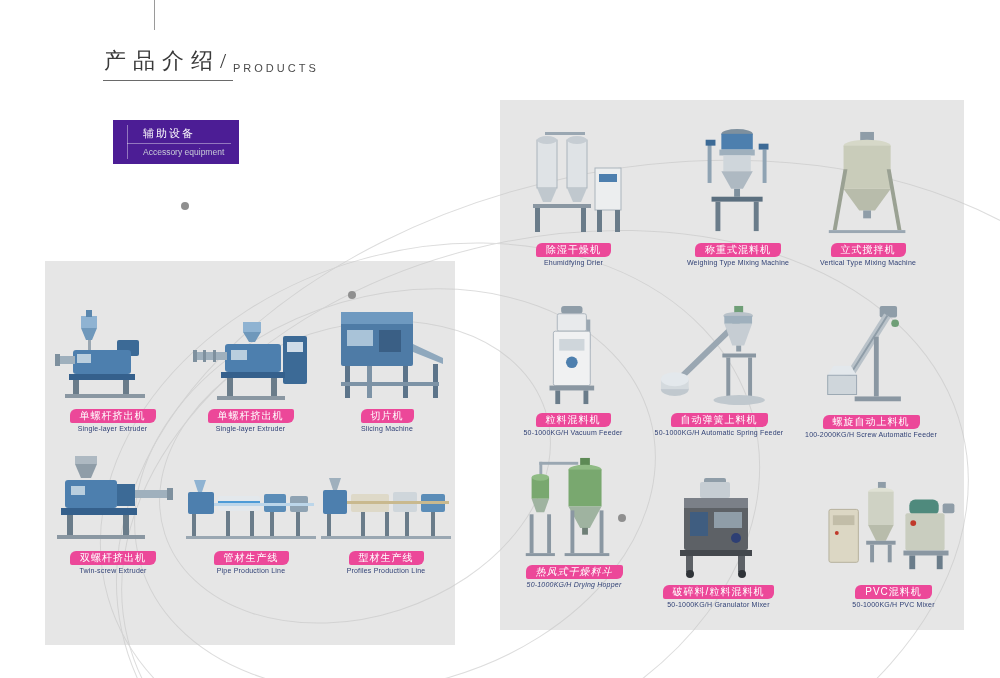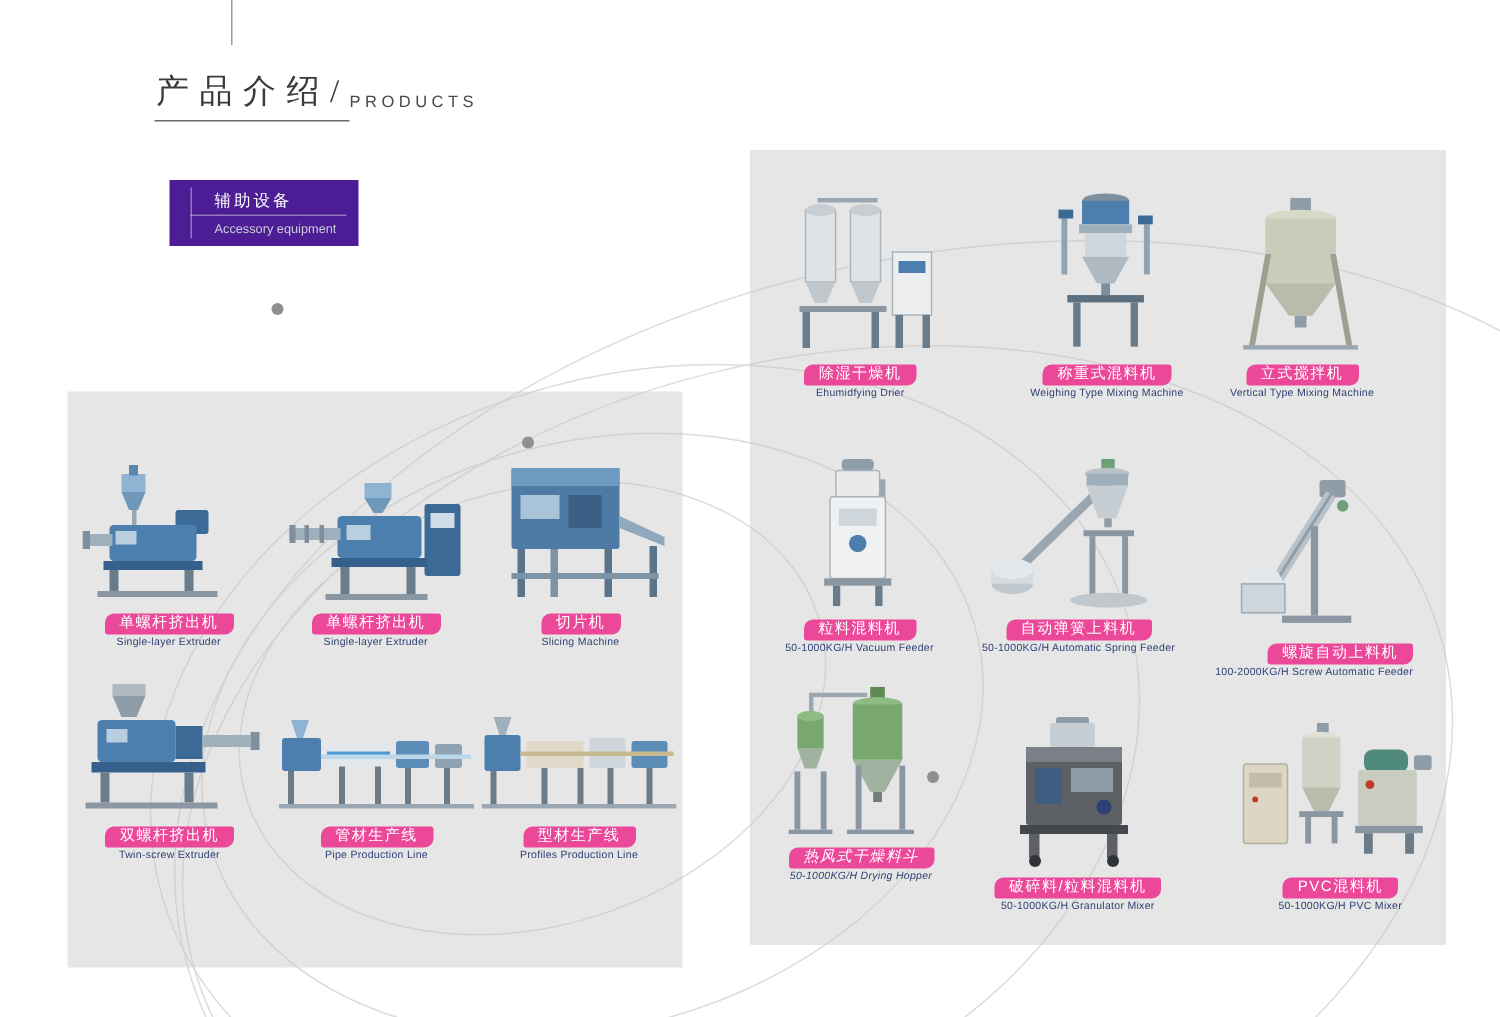--- a/index.html
+++ b/index.html
@@ -315,21 +315,21 @@
           <rect x="94" y="56" width="4" height="42" fill="#8a97a2"></rect>
         <ellipse cx="85" cy="99" rx="26" ry="5" fill="#c0c8ce"></ellipse>
       </svg>
     </div>
     <div class="p-label">
       <span class="p-zh">自动弹簧上料机</span>
       <span class="p-en">50-1000KG/H Automatic Spring Feeder</span>
     </div>
   </div>
 
-  <div class="product" style="left:800px;top:316px;width:142px;text-align:right;">
+  <div class="product" style="left:800px;top:302px;width:142px;">
     <div class="p-img" style="height:106px">
       <svg height="104" viewBox="0 0 105 108">
         <rect x="62" y="2" width="18" height="12" rx="2" fill="#8f9da8"></rect>
         <line x1="22" y1="88" x2="70" y2="12" stroke="#b9c2c9" stroke-width="8"></line>
         <line x1="22" y1="88" x2="70" y2="12" stroke="#8f9da8" stroke-width="2"></line>
         <polygon points="8,74 38,74 32,64 14,64" fill="#e3e8ec"></polygon>
           <rect x="8" y="74" width="30" height="20" fill="#cfd6db" stroke="#9aa7b2"></rect>
         <rect x="56" y="34" width="5" height="62" fill="#8a97a2"></rect>
           <rect x="36" y="96" width="48" height="5" fill="#8a97a2"></rect>
         <circle cx="78" cy="20" r="4" fill="#6f9f77"></circle>

